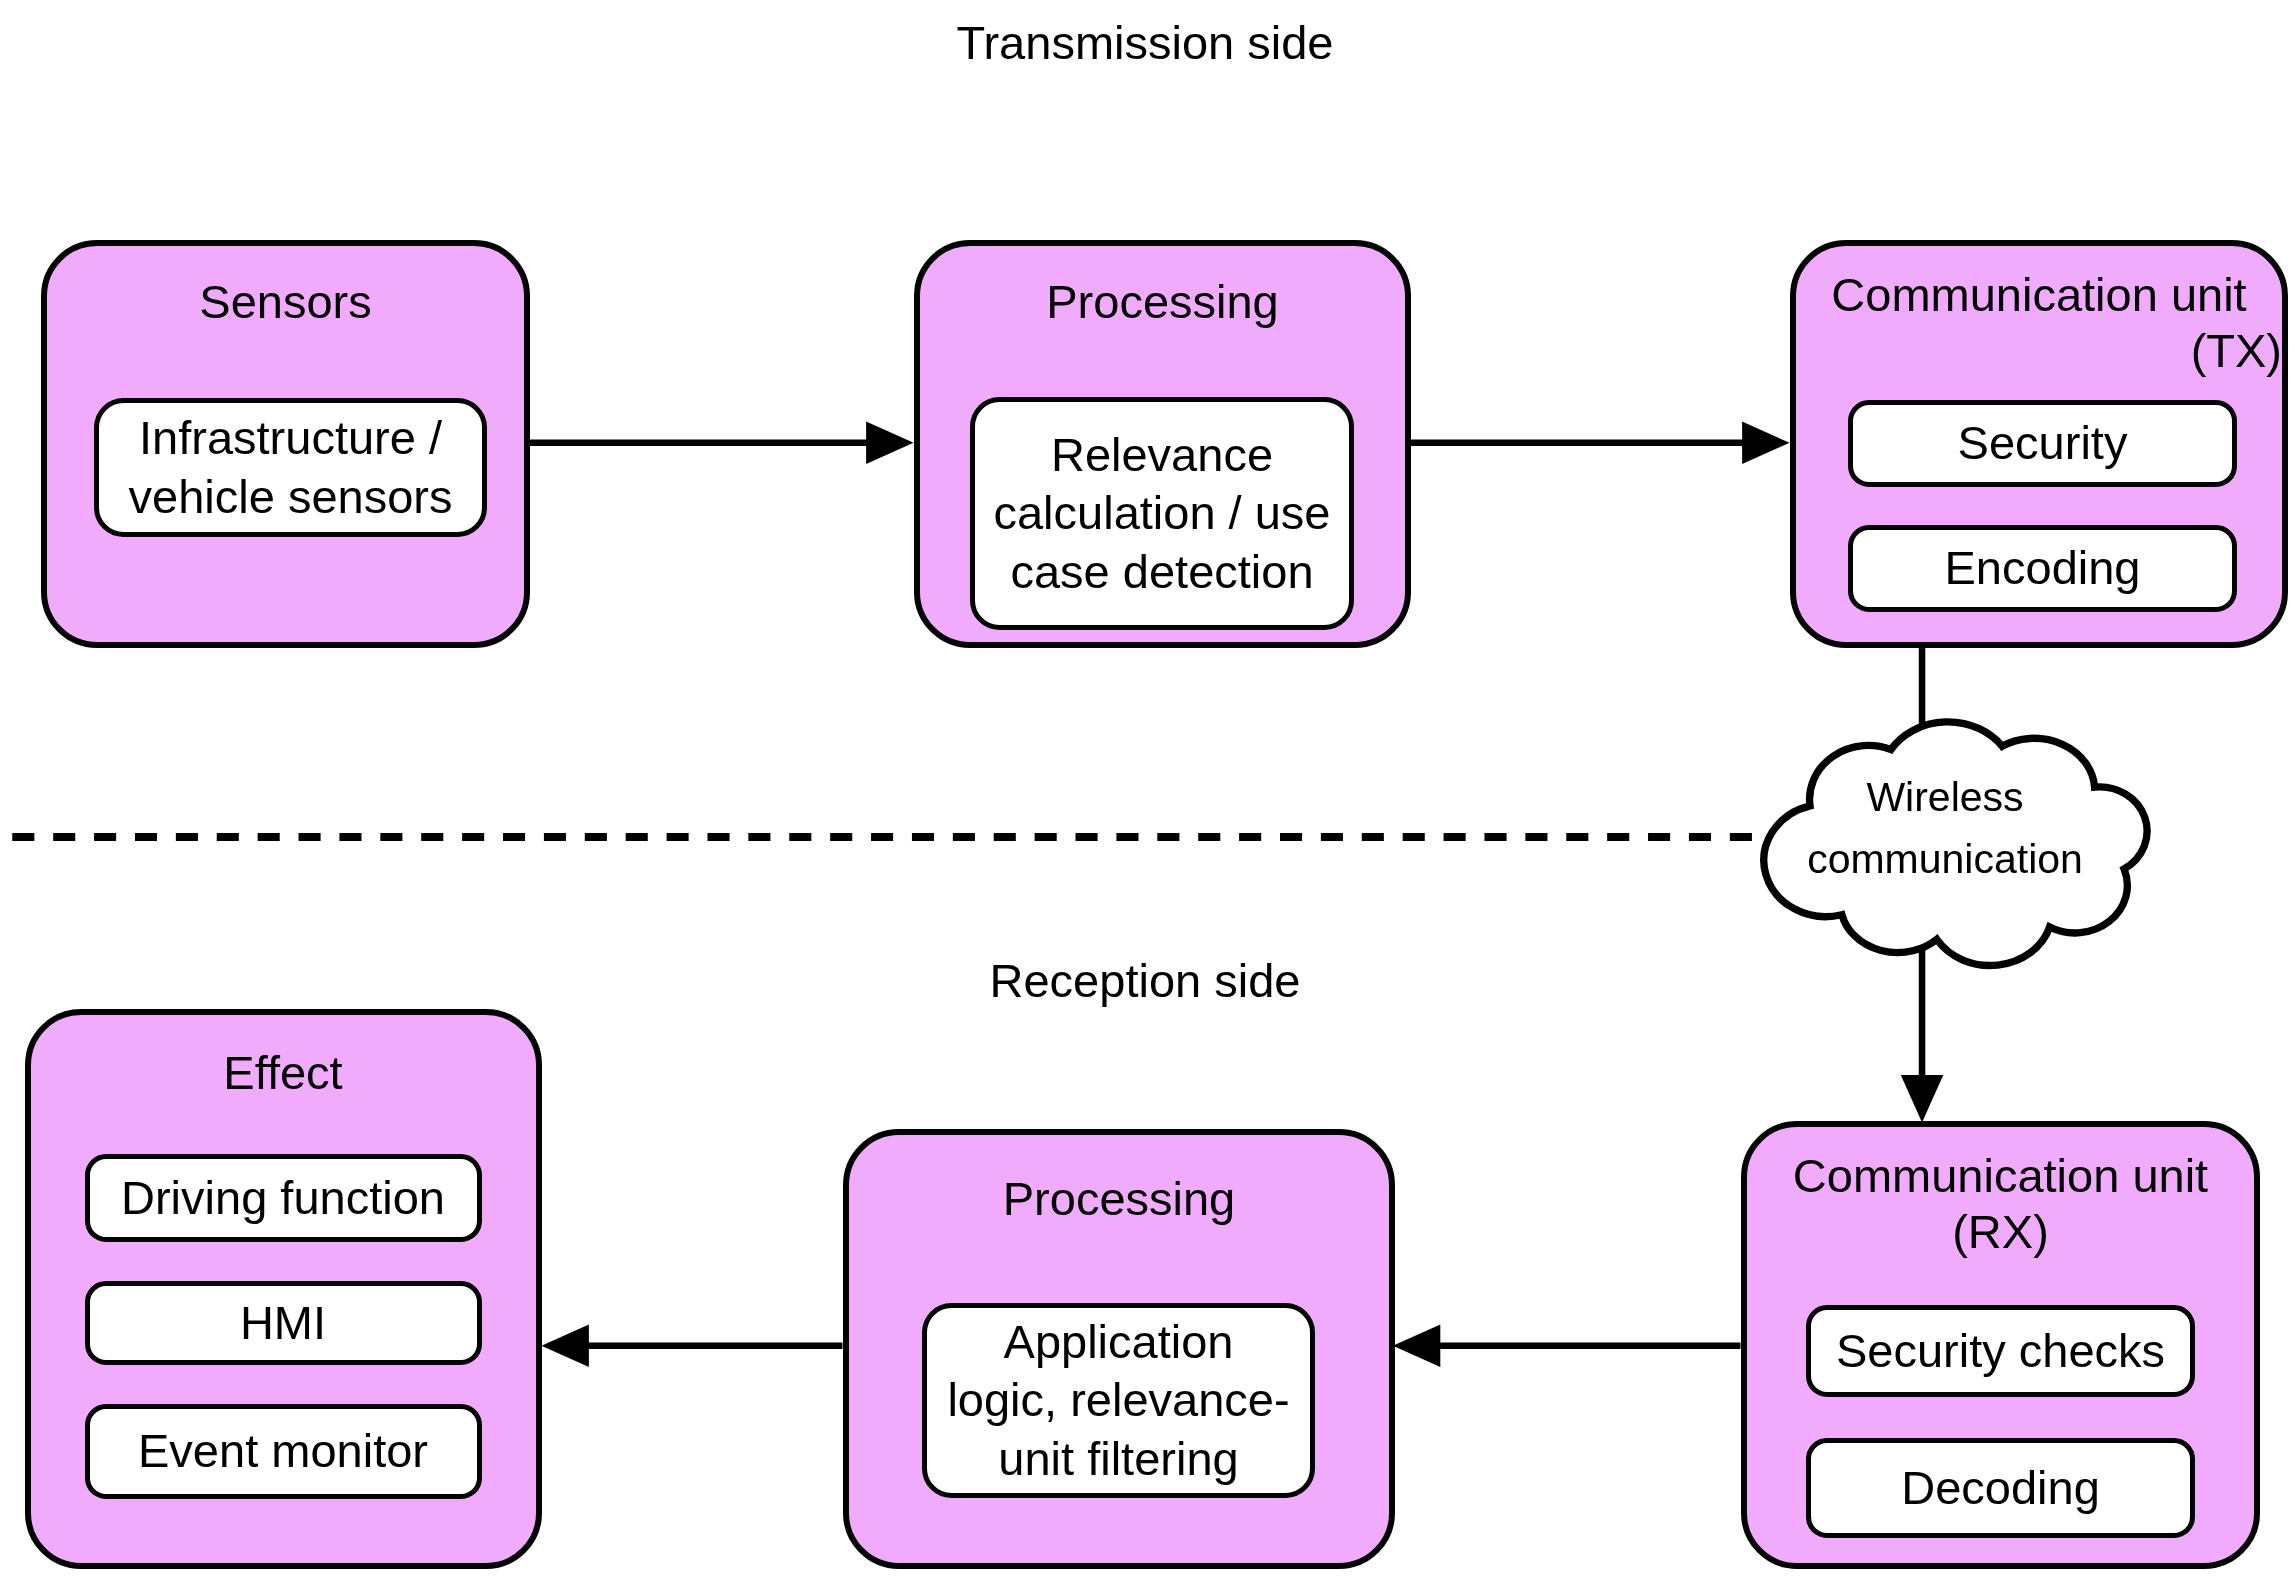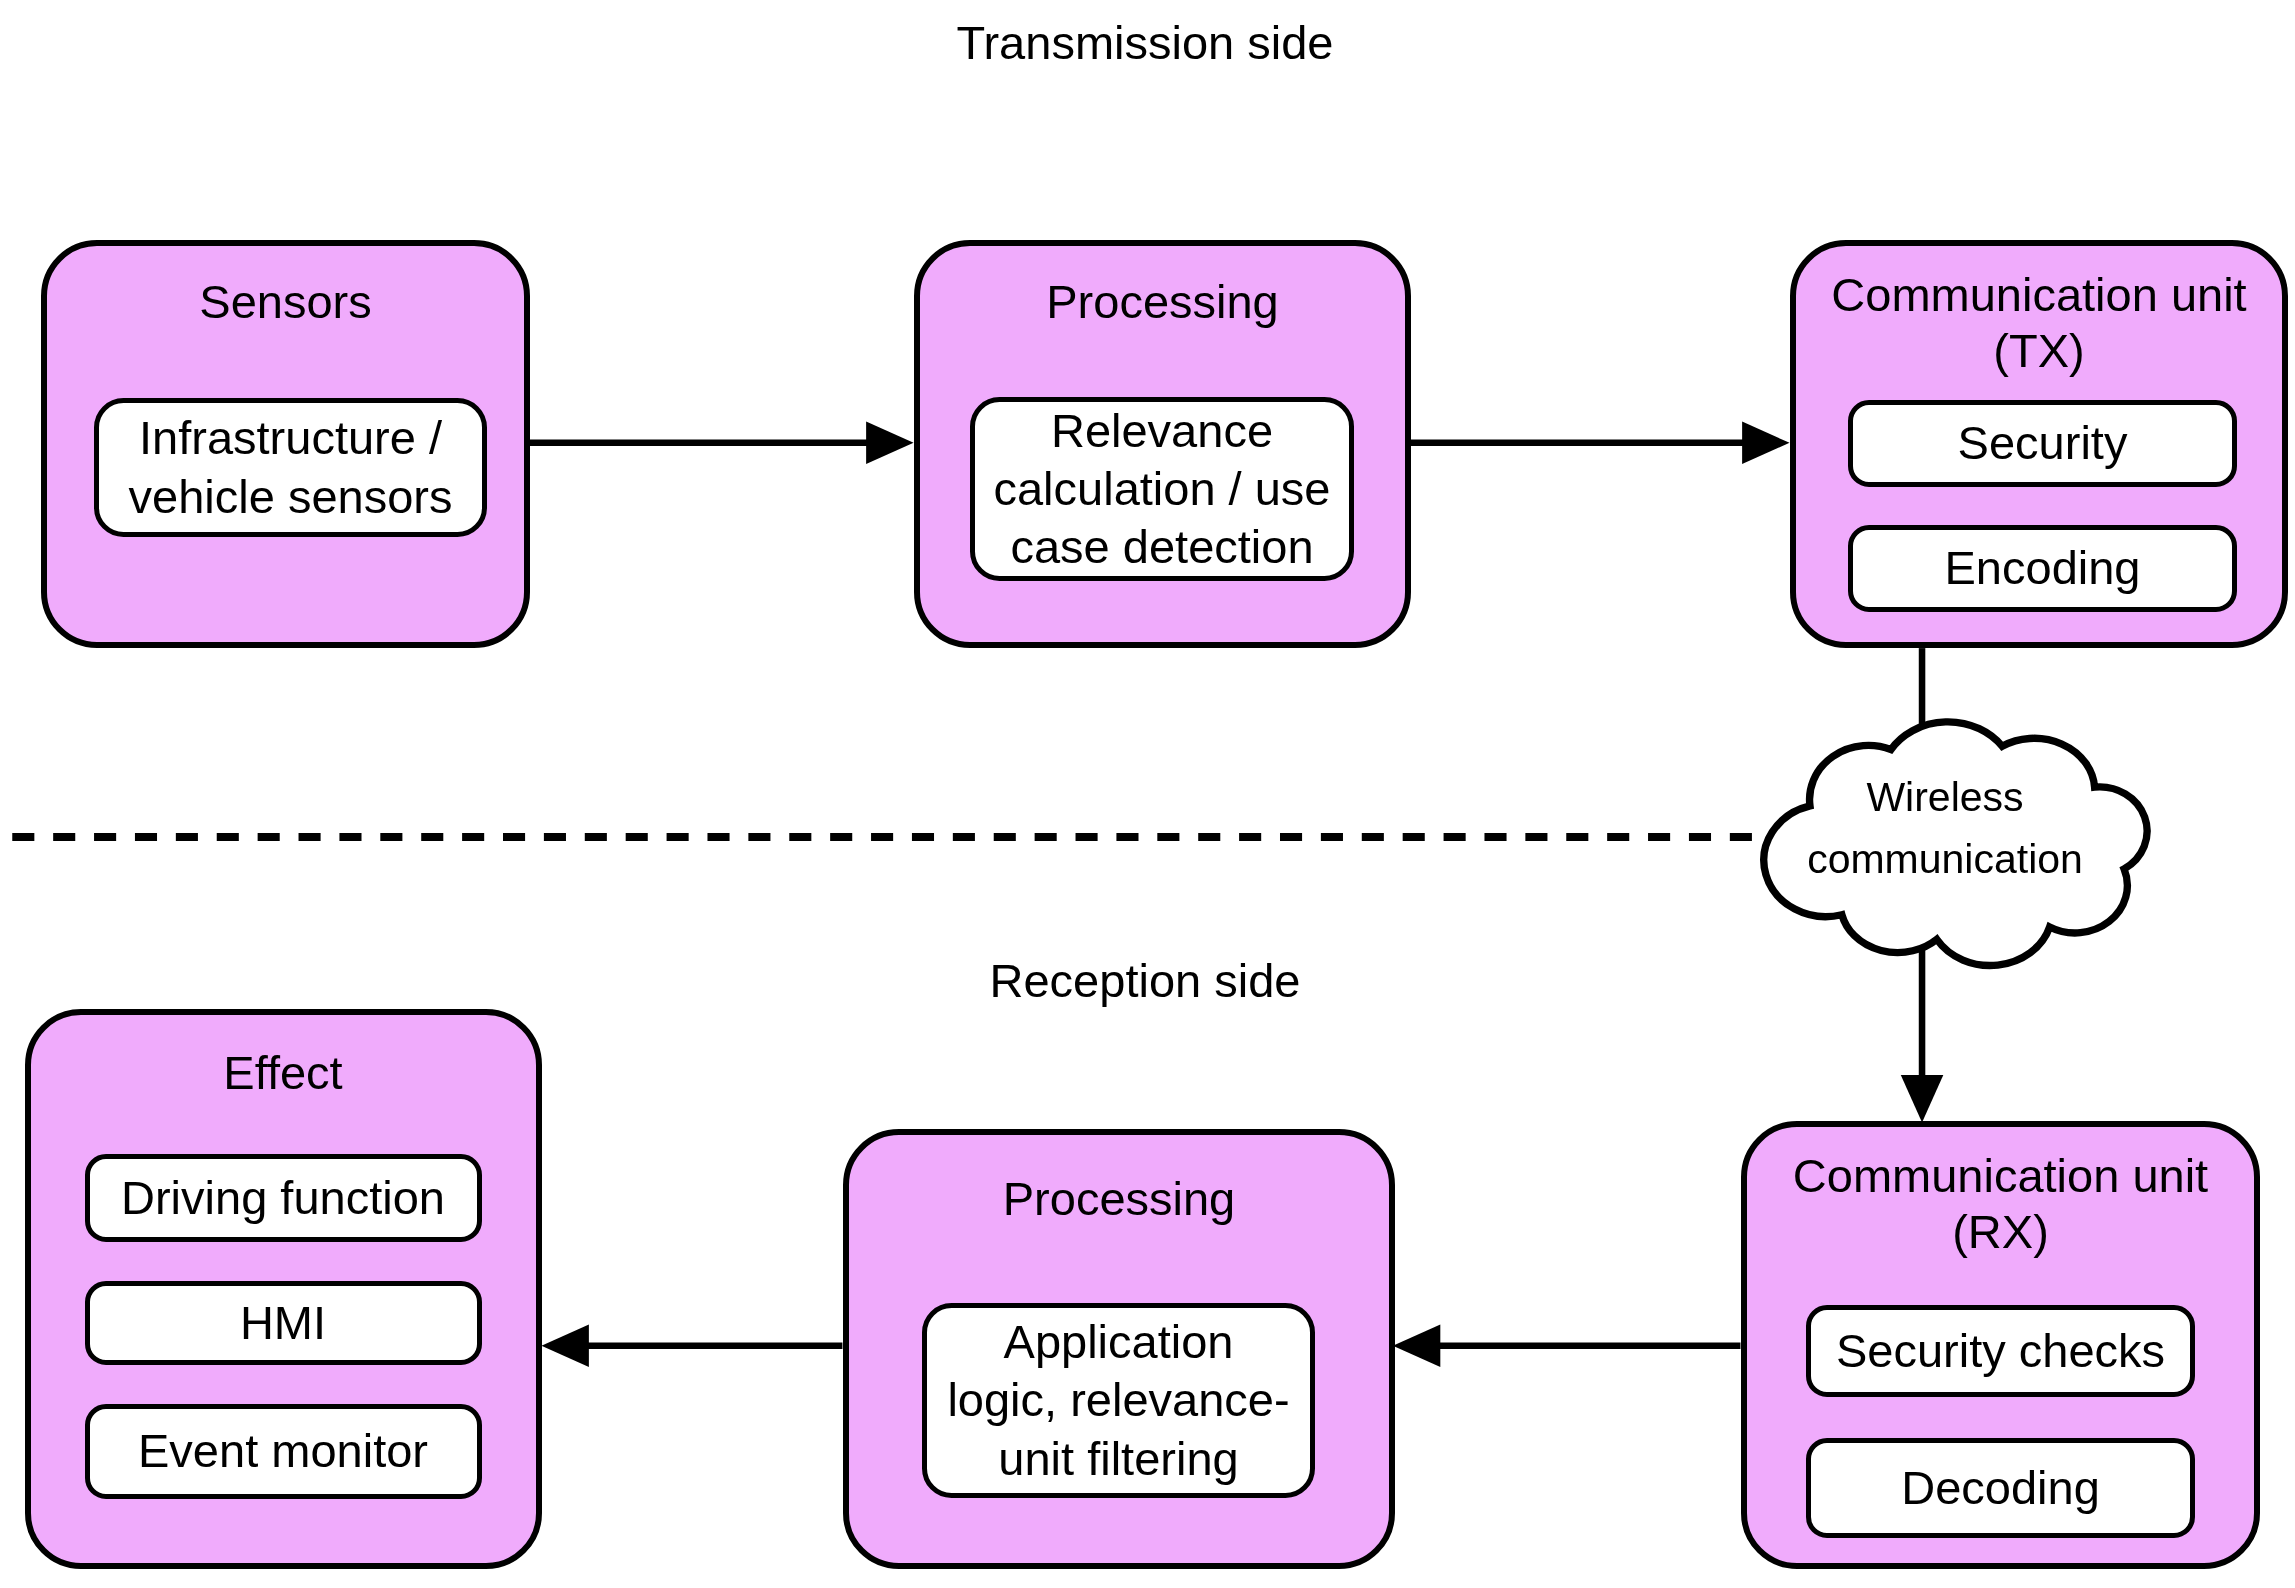--- a/index.html
+++ b/index.html
@@ -120,31 +120,31 @@
   <div class="outer-box" style="left:41px; top:240px; width:489px; height:408px;">
     <div class="box-title" style="margin-top:28px;">Sensors</div>
     <div class="inner-box big" style="left:47px; top:152px; width:393px; height:139px;">
       <span>Infrastructure /</span>
       <span>vehicle sensors</span>
     </div>
   </div>
 
   <div class="outer-box" style="left:914px; top:240px; width:497px; height:408px;">
     <div class="box-title" style="margin-top:28px;">Processing</div>
-    <div class="inner-box big" style="left:50px; top:151px; width:384px; height:184px;">
+    <div class="inner-box big" style="left:50px; top:151px; width:384px; height:233px;">
       <span>Relevance</span>
       <span>calculation / use</span>
       <span>case detection</span>
     </div>
   </div>
 
   <div class="outer-box" style="left:1790px; top:240px; width:498px; height:408px;">
     <div class="box-title" style="margin-top:21px;">
       <span style="display:block;">Communication unit</span>
-      <span style="display:block;">(TX)</span>
+      <span style="display:block;text-align:right;">(TX)</span>
     </div>
     <div class="inner-box item" style="left:52px; top:154px; width:389px; height:87px;">
       <span>Security</span>
     </div>
     <div class="inner-box item" style="left:52px; top:279px; width:389px; height:87px;">
       <span>Encoding</span>
     </div>
   </div>
 
   <div class="cloud-text" style="left:1765px; top:767px; width:360px;">

